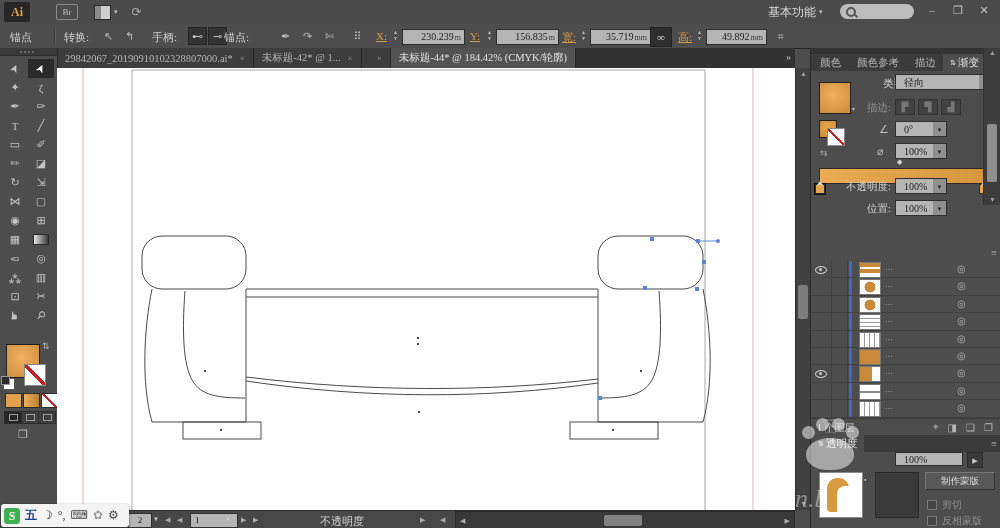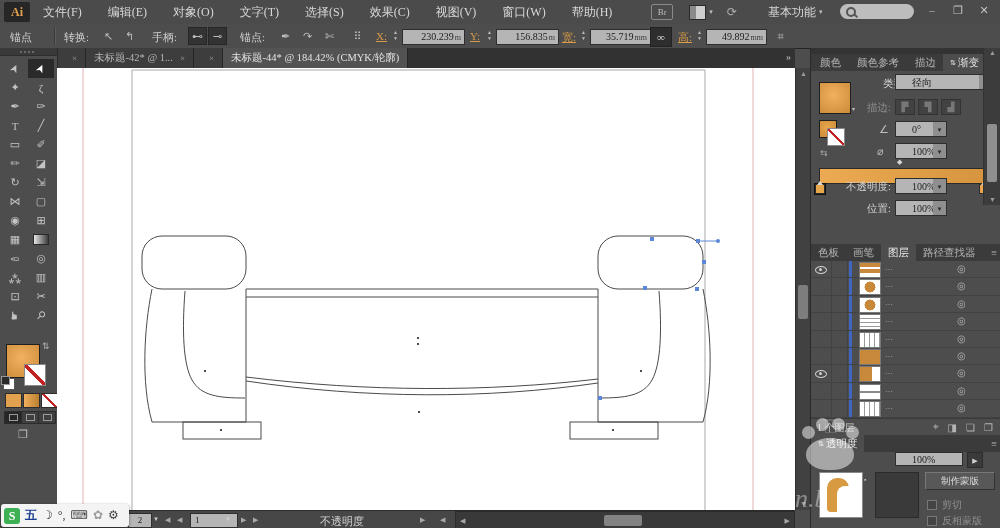--- a/index.html
+++ b/index.html
@@ -87,21 +87,21 @@
   .ime-item[data-cls="dim"]{color:#9a9a9a;}
   
   #rightpanel{left:810px;top:48px;width:190px;height:480px;background:#4d4d4d;border-left:1px solid #2a2a2a;}
   .ptabs{position:absolute;left:0;width:190px;height:17px;background:#3b3b3b;display:flex;align-items:stretch;}
   .ptab{padding:0 7px;font-size:10.5px;color:#b5b5b5;display:flex;align-items:center;white-space:nowrap;}
   .ptab[data-active="true"]{background:#4d4d4d;color:#e5e5e5;}
   .ptab .pre{font-size:7px;margin-right:2px;}
   .pmenu{position:absolute;right:4px;top:3px;color:#b5b5b5;font-size:10px;}
   .rlabel{position:absolute;font-size:10.5px;color:#d6d6d6;text-align:right;}
   .rlabel.dim{color:#8f8f8f;}
-  .dd{position:absolute;height:16px;background:#b5b5b5;border:1px solid #2e2e2e;color:#1c1c1c;font-size:10px;line-height:16px;padding-left:16px;box-sizing:border-box;}
+  .dd{position:absolute;height:16px;background:#b5b5b5;border:1px solid #2e2e2e;color:#1c1c1c;font-size:10px;line-height:16px;padding-left:8px;box-sizing:border-box;}
   .dd .ddcaret{position:absolute;right:0;top:0;width:13px;height:100%;background:#8f8f8f;color:#2a2a2a;font-size:6px;text-align:center;line-height:16px;}
   #grad-fill{left:8px;top:34px;width:30px;height:30px;background:radial-gradient(circle at 45% 40%,#f0b05e,#cb8a38);border:1px solid #1f1f1f;}
   #grad-fill-caret{left:41px;top:57px;font-size:6px;color:#bdbdbd;}
   #grad-stroke-under{left:8px;top:72px;width:16px;height:16px;background:radial-gradient(circle at 45% 40%,#e8a64c,#c98837);border:1px solid #1f1f1f;}
   #grad-stroke{left:16px;top:80px;width:16px;height:16px;background:#fff;border:1px solid #8a8a8a;}
   #grad-reverse{left:9px;top:100px;font-size:9px;color:#a9a9a9;}
   .strokeico{width:18px;height:14px;background:#424242;border:1px solid #333;color:#777;font-size:9px;text-align:center;line-height:14px;margin-right:3px;}
   #gradbar{left:8px;top:120px;width:166px;height:14px;background:linear-gradient(90deg,#ecab52,#d6943e);border:1px solid #2a2a2a;}
   #graddiamond{left:86px;top:110px;font-size:7px;color:#d6d6d6;}
   .gstop{position:absolute;top:136px;width:8px;height:8px;background:#e8a64c;border:1px solid #2c2c2c;}
@@ -155,32 +155,20 @@
   #wm-sub{position:absolute;left:4px;top:86px;font-size:26px;font-style:italic;color:rgba(255,255,255,.4);}
   #wm-slash{position:absolute;left:-4px;top:78px;font-size:34px;color:rgba(255,255,255,.4);}
 </style>
 </head>
 <body>
 
 <div id="app">
 
   <div id="menubar" class="abs">
     <div id="ailogo">Ai</div>
-    <div style="display:flex;">
-
-    <div class="menuitem">文件(F)</div>
-        <div class="menuitem">编辑(E)</div>
-        <div class="menuitem">对象(O)</div>
-        <div class="menuitem">文字(T)</div>
-        <div class="menuitem">选择(S)</div>
-        <div class="menuitem">效果(C)</div>
-        <div class="menuitem">视图(V)</div>
-        <div class="menuitem">窗口(W)</div>
-        <div class="menuitem">帮助(H)</div>
-      </div>
     <div id="br-btn">Br</div>
     <div id="ws-icon"></div>
     <span id="ws-caret">▾</span>
     <span id="sync-icon">⟳</span>
     <div id="workspace">
       <span>基本功能</span>
       <span id="workspace-caret">▾</span>
     </div>
     <div id="searchbox">
         <span class="mag"></span>
@@ -192,21 +180,21 @@
 
   <div id="controlbar" class="abs">
     <span class="cb-label" style="left:10px;">锚点</span>
     <div class="vsep" style="left:54px;"></div>
     <span class="cb-label" style="left:64px;">转换:</span>
     <div class="cb-ico" style="left:100px;">↖</div>
     <div class="cb-ico" style="left:121px;">↰</div>
     <span class="cb-label" style="left:152px;">手柄:</span>
     <div class="cb-ico pressed" style="left:188px;">⊷</div>
     <div class="cb-ico pressed" style="left:208px;">⊸</div>
-    <span class="cb-label" style="left:240px;">锚点:</span>
+    <span class="cb-label" style="left:224px;">锚点:</span>
     <div class="cb-ico" style="left:277px;">✒</div>
     <div class="cb-ico cb-dim" style="left:299px;">↷</div>
     <div class="cb-ico" style="left:321px;">✄</div>
     <div class="cb-ico" style="left:349px;">⠿</div>
     <span class="cb-label orange-lbl" style="left:376px;">X:</span>
     <div class="spin" style="left:390px;">
         <span>▲</span>
         <span>▼</span>
       </div>
     <div class="valbox" style="left:402px;width:58px;"><span>230.239</span><span class="unit">m</span></div>
@@ -228,20 +216,21 @@
         <span>▲</span>
         <span>▼</span>
       </div>
     <div class="valbox" style="left:706px;width:56px;"><span>49.892</span><span class="unit">mm</span></div>
     <div class="cb-ico" style="left:772px;">⌗</div>
   </div>
 
   <div id="tabbar" class="abs">
 
   <div class="dtab" data-active="false">
+        <span>29842067_20190910102328807000.ai*</span>
         <span class="close">×</span>
       </div>
       <div class="dtab" data-active="false">
         <span>未标题-42* @ 1...</span>
         <span class="close">×</span>
       </div>
       <div class="dtab" data-active="false">
         <span class="close">×</span>
       </div>
       <div class="dtab" data-active="true">
@@ -511,35 +500,20 @@
     <div class="dd" style="left:84px;top:130px;width:52px;">
       <span>100%</span>
       <span class="ddcaret">▼</span>
     </div>
     <div class="rlabel" style="left:14px;top:154px;width:66px;">位置:</div>
     <div class="dd" style="left:84px;top:152px;width:52px;">
       <span>100%</span>
       <span class="ddcaret">▼</span>
     </div>
 
-    <div class="ptabs" style="top:196px;">
-
-    <div class="ptab" data-active="false">
-          <span>色板</span>
-        </div>
-        <div class="ptab" data-active="false">
-          <span>画笔</span>
-        </div>
-        <div class="ptab" data-active="true">
-          <span>图层</span>
-        </div>
-        <div class="ptab" data-active="false">
-          <span>路径查找器</span>
-        </div>
-      </div>
     <span class="pmenu" style="top:199px;">≡</span>
 
     <div id="layers">
 
     <div class="lrow" data-eye="true">
           <div class="eyecell">
             <span class="eye"></span>
           </div>
           <div class="cell2"></div>
           <div class="bluebar"></div>

